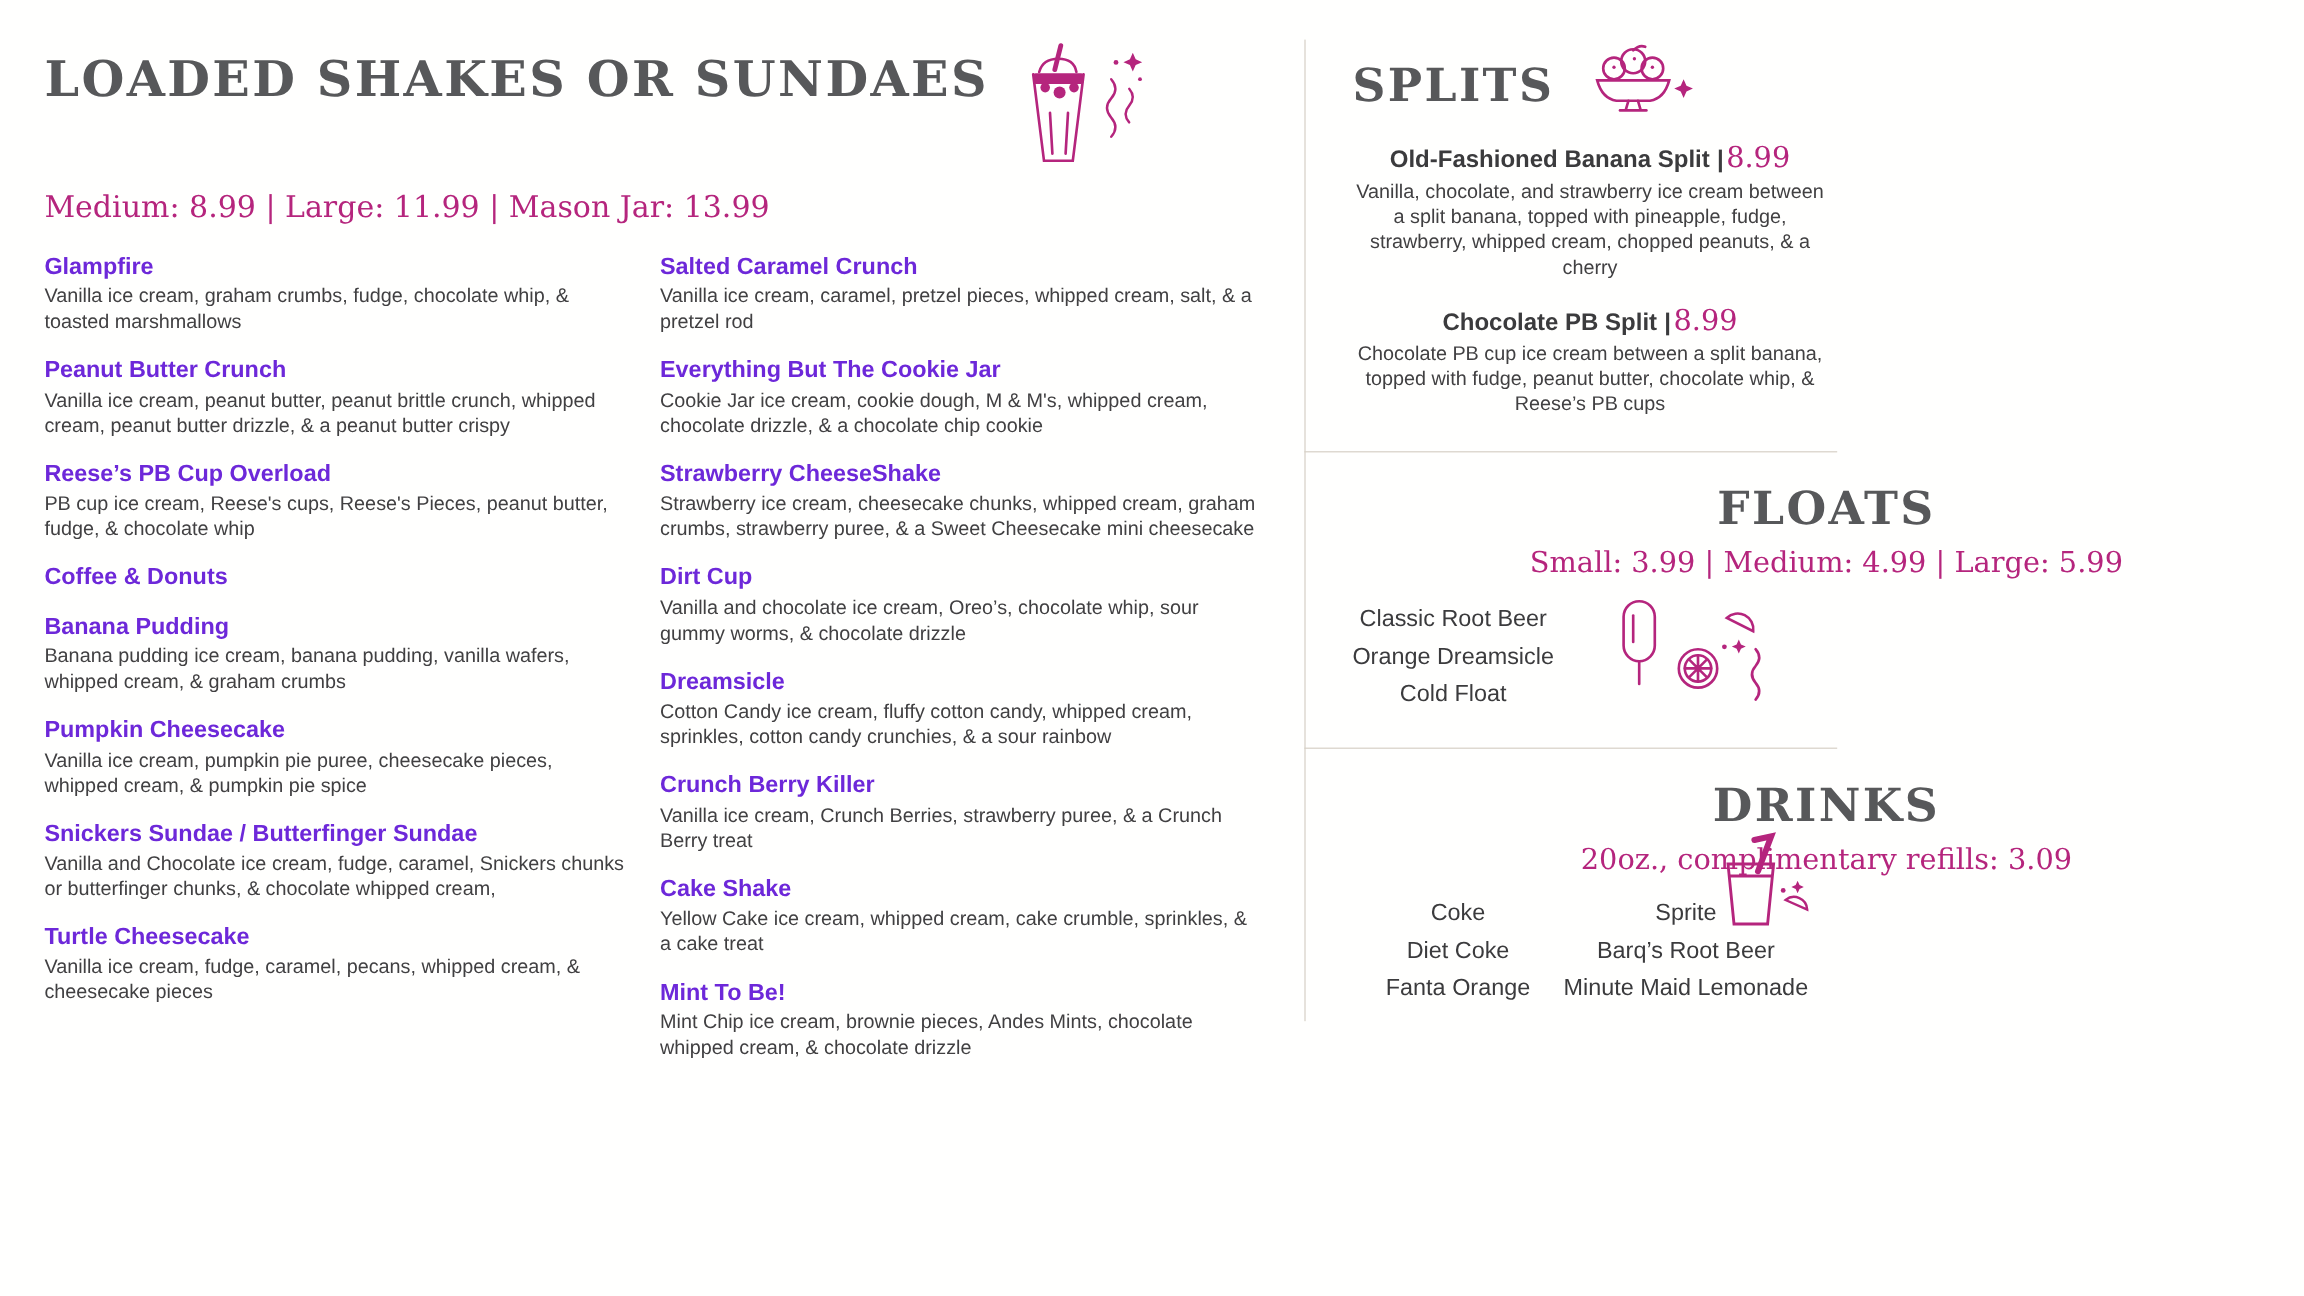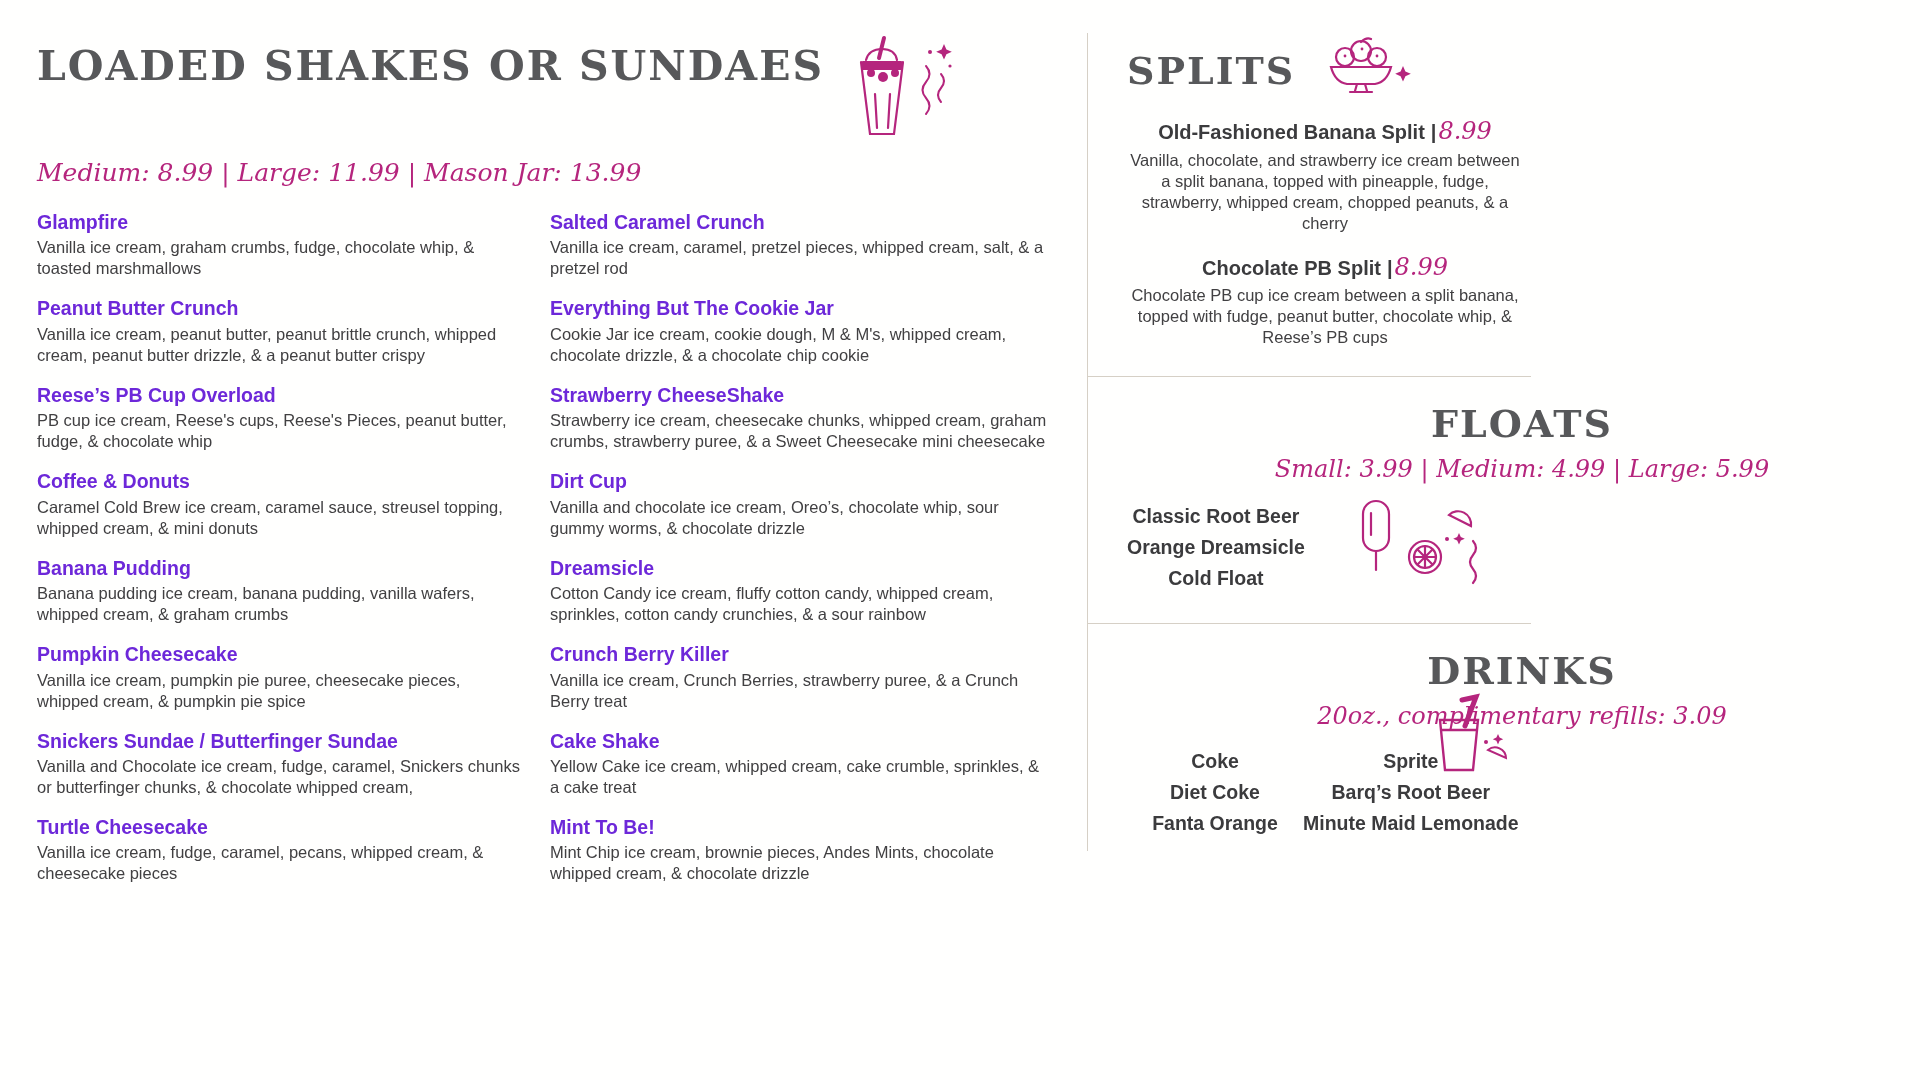--- a/index.html
+++ b/index.html
@@ -14,21 +14,20 @@
 
   .display-heading {
     font-family: "DejaVu Serif", serif;
     font-weight: 700;
     color: #57585a;
     letter-spacing: 2px;
     line-height: 1;
   }
   .script {
     font-family: "DejaVu Serif", serif;
-    font-style: italic;
     font-weight: 500;
     color: #b5257d;
   }
 
   
   .shakes-section { position: absolute; left: 37px; top: 46px; width: 1010px; }
   .shakes-header { display: flex; align-items: flex-start; }
   .shakes-title { font-size: 41px; }
   .milkshake-art { margin-left: 14px; margin-top: -14px; flex: none; }
   .shakes-pricing { font-size: 25px; margin-top: 14px; }
@@ -56,21 +55,21 @@
   .split-price { font-size: 24px; font-weight: 500; }
   .split-desc { font-size: 16.5px; line-height: 21px; margin-top: 4px; }
 
   .h-divider { width: 444px; height: 1px; background: #d6d0c6; margin: 28px 0 28px -40px; }
 
   .section-pricing { font-size: 24px; margin-top: 12px; }
 
   .floats-row { display: flex; margin-top: 18px; }
   .floats-list, .drinks-list { list-style: none; }
   .floats-list li, .drinks-list li {
-    font-size: 19.5px; font-weight: 700; color: #3b3b3d; line-height: 31px;
+    font-size: 19.5px; font-weight: 400; color: #3b3b3d; line-height: 31px;
   }
   .floats-art { margin-left: 40px; margin-top: -6px; flex: none; }
 
   .drinks-section { position: relative; }
   .drinks-art { position: absolute; right: 400px; top: 40px; }
   .drinks-cols { display: flex; margin-top: 16px; }
   .drinks-col1 { width: 176px; }
 </style>
 </head>
 <body>
@@ -115,21 +114,20 @@
       <div class="menu-item">
         <div class="item-name">Peanut Butter Crunch</div>
         <div class="item-desc">Vanilla ice cream, peanut butter, peanut brittle crunch, whipped cream, peanut butter drizzle, &amp; a peanut butter crispy</div>
       </div>
       <div class="menu-item">
         <div class="item-name">Reese’s PB Cup Overload</div>
         <div class="item-desc">PB cup ice cream, Reese's cups, Reese's Pieces, peanut butter, fudge, &amp; chocolate whip</div>
       </div>
       <div class="menu-item">
         <div class="item-name">Coffee &amp; Donuts</div>
-        <div class="item-desc">Caramel Cold Brew ice cream, caramel sauce, streusel topping, whipped cream, &amp; mini donuts</div>
       </div>
       <div class="menu-item">
         <div class="item-name">Banana Pudding</div>
         <div class="item-desc">Banana pudding ice cream, banana pudding, vanilla wafers, whipped cream, &amp; graham crumbs</div>
       </div>
       <div class="menu-item">
         <div class="item-name">Pumpkin Cheesecake</div>
         <div class="item-desc">Vanilla ice cream, pumpkin pie puree, cheesecake pieces, whipped cream, &amp; pumpkin pie spice</div>
       </div>
       <div class="menu-item">

